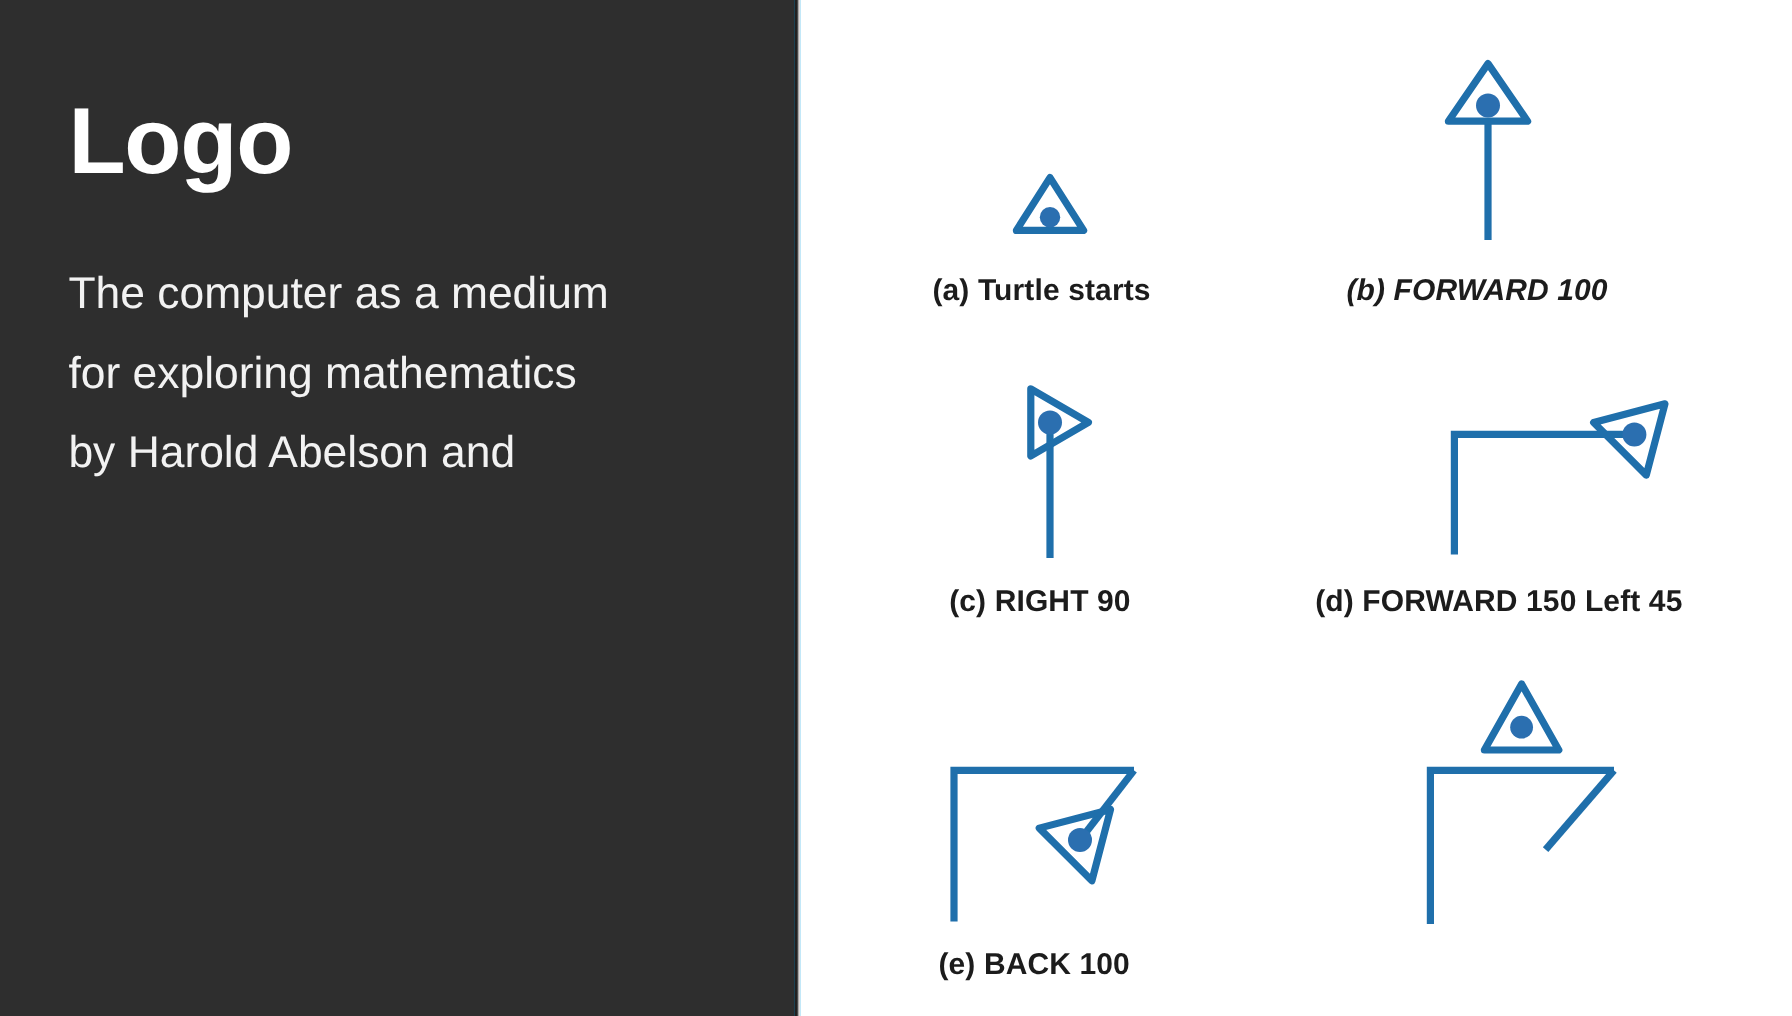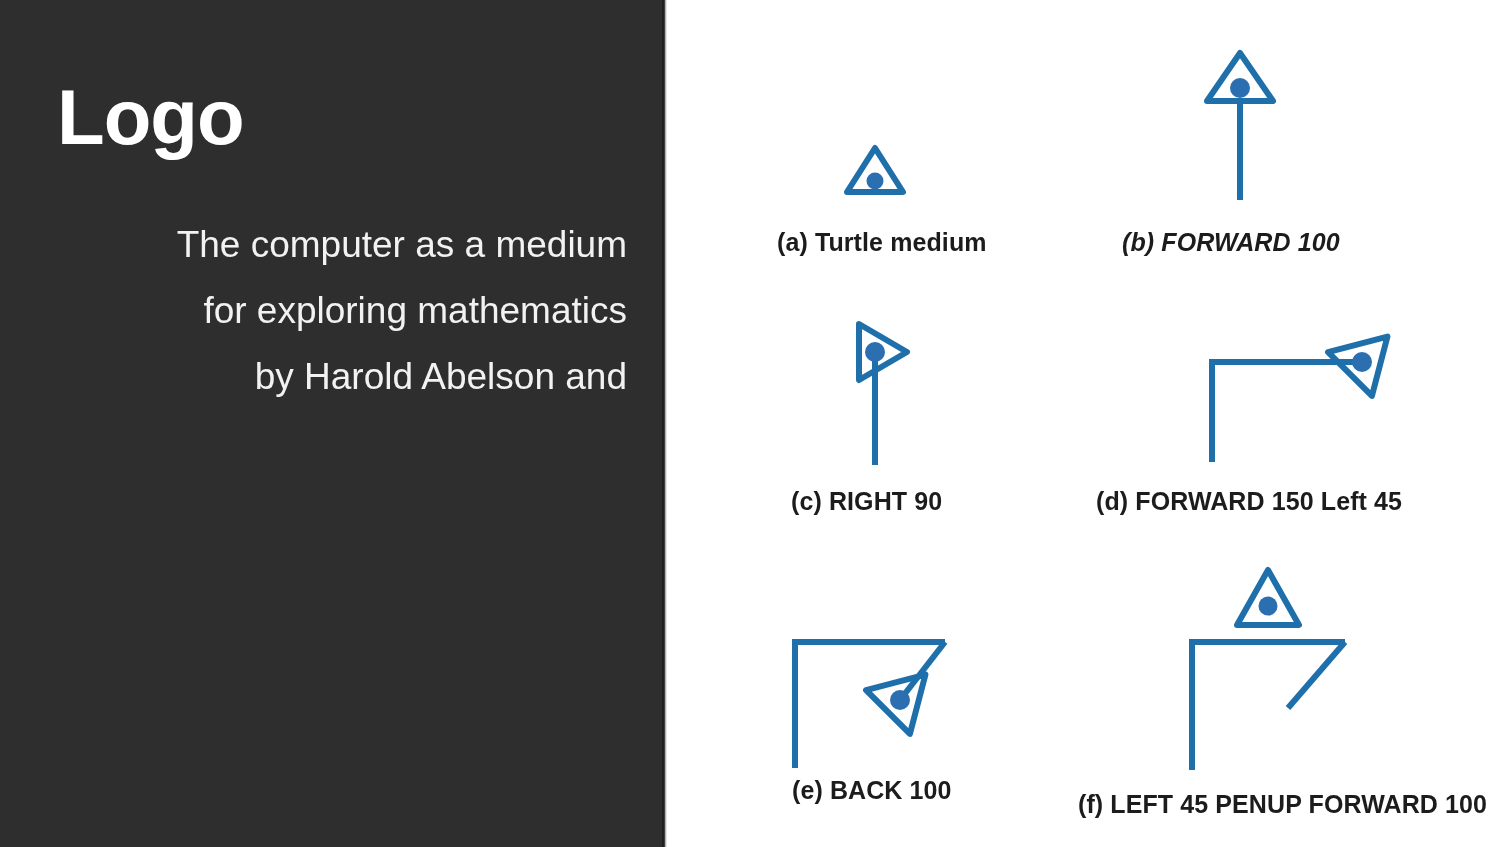--- a/index.html
+++ b/index.html
@@ -55,21 +55,20 @@
   #slide-subtitle {
     position: absolute;
     left: 57px;
     top: 212px;
     width: 570px;
     font-size: 37px;
     line-height: 1.78;
     font-weight: normal;
     color: #f2f2f2;
     letter-spacing: 0px;
-    text-align: right;
   }
   #slide-subtitle .sub-line { display: block; white-space: nowrap; }
 
   
   #figure-area {
     position: absolute;
     left: 667px;
     top: 0;
     width: 826px;
     height: 847px;
@@ -101,21 +100,21 @@
   #panel-b { left: 410px; top: 0px;   width: 416px; height: 282px; }
   #panel-c { left: 0px;   top: 282px; width: 410px; height: 282px; padding-left: 16px; }
   #panel-d { left: 429px; top: 282px; width: 416px; height: 282px; }
   #panel-e { left: 0px;   top: 564px; width: 410px; height: 283px; }
   #panel-f { left: 410px; top: 564px; width: 416px; height: 283px; }
 
   #caption-a { left: 110px; top: 228px; }
   #caption-b { left: 45px;  top: 228px; font-style: italic; }
   #caption-c { left: 124px; top: 205px; }
   #caption-d { left: 0px;   top: 205px; }
-  #caption-e { left: 115px; top: 212px; margin-left: 10px; }
+  #caption-e { left: 115px; top: 226px; }
   #caption-f { left: 1px;   top: 226px; }
 </style>
 </head>
 <body>
 
 <div id="slide">
 
   <div id="left-panel">
     <div id="slide-title">Logo</div>
 
@@ -129,21 +128,21 @@
 
   <div id="figure-area">
 
     <div class="panel" id="panel-a">
       <svg class="panel-svg" width="410" height="282" viewBox="0 0 410 282">
         <g fill="none" stroke="#1f6fab" stroke-width="6" stroke-linejoin="round" stroke-linecap="round">
           <polygon points="208,148 236,192 180,192"></polygon>
         </g>
         <circle cx="208" cy="181" r="8.5" fill="#2b6fb0"></circle>
       </svg>
-      <div class="panel-caption" id="caption-a">(a) Turtle medium</div>
+      <div class="panel-caption" id="caption-a">(a) Turtle starts</div>
     </div>
 
     <div class="panel" id="panel-b">
       <svg class="panel-svg" width="416" height="282" viewBox="0 0 416 282">
         <g fill="none" stroke="#1f6fab" stroke-width="6" stroke-linejoin="round" stroke-linecap="butt">
           <line x1="163" y1="101" x2="163" y2="200"></line>
         </g>
         <g fill="none" stroke="#1f6fab" stroke-width="6" stroke-linejoin="round" stroke-linecap="round">
           <polygon points="163,53 196,101 130,101"></polygon>
         </g>
@@ -196,17 +195,16 @@
       <svg class="panel-svg" width="416" height="283" viewBox="0 0 416 283">
         <g fill="none" stroke="#1f6fab" stroke-width="6" stroke-linejoin="miter" stroke-linecap="butt">
           <path d="M 115 206 L 115 78 L 268 78"></path>
           <line x1="268" y1="78" x2="211" y2="144"></line>
         </g>
         <g fill="none" stroke="#1f6fab" stroke-width="6" stroke-linejoin="round" stroke-linecap="round">
           <polygon points="191,6 222,61 160,61"></polygon>
         </g>
         <circle cx="191" cy="42" r="9.5" fill="#2b6fb0"></circle>
       </svg>
-      <div class="panel-caption" id="caption-f">(f) LEFT 45 PENUP FORWARD 100</div>
     </div>
 
   </div>
 </div>
 
 </body></html>

